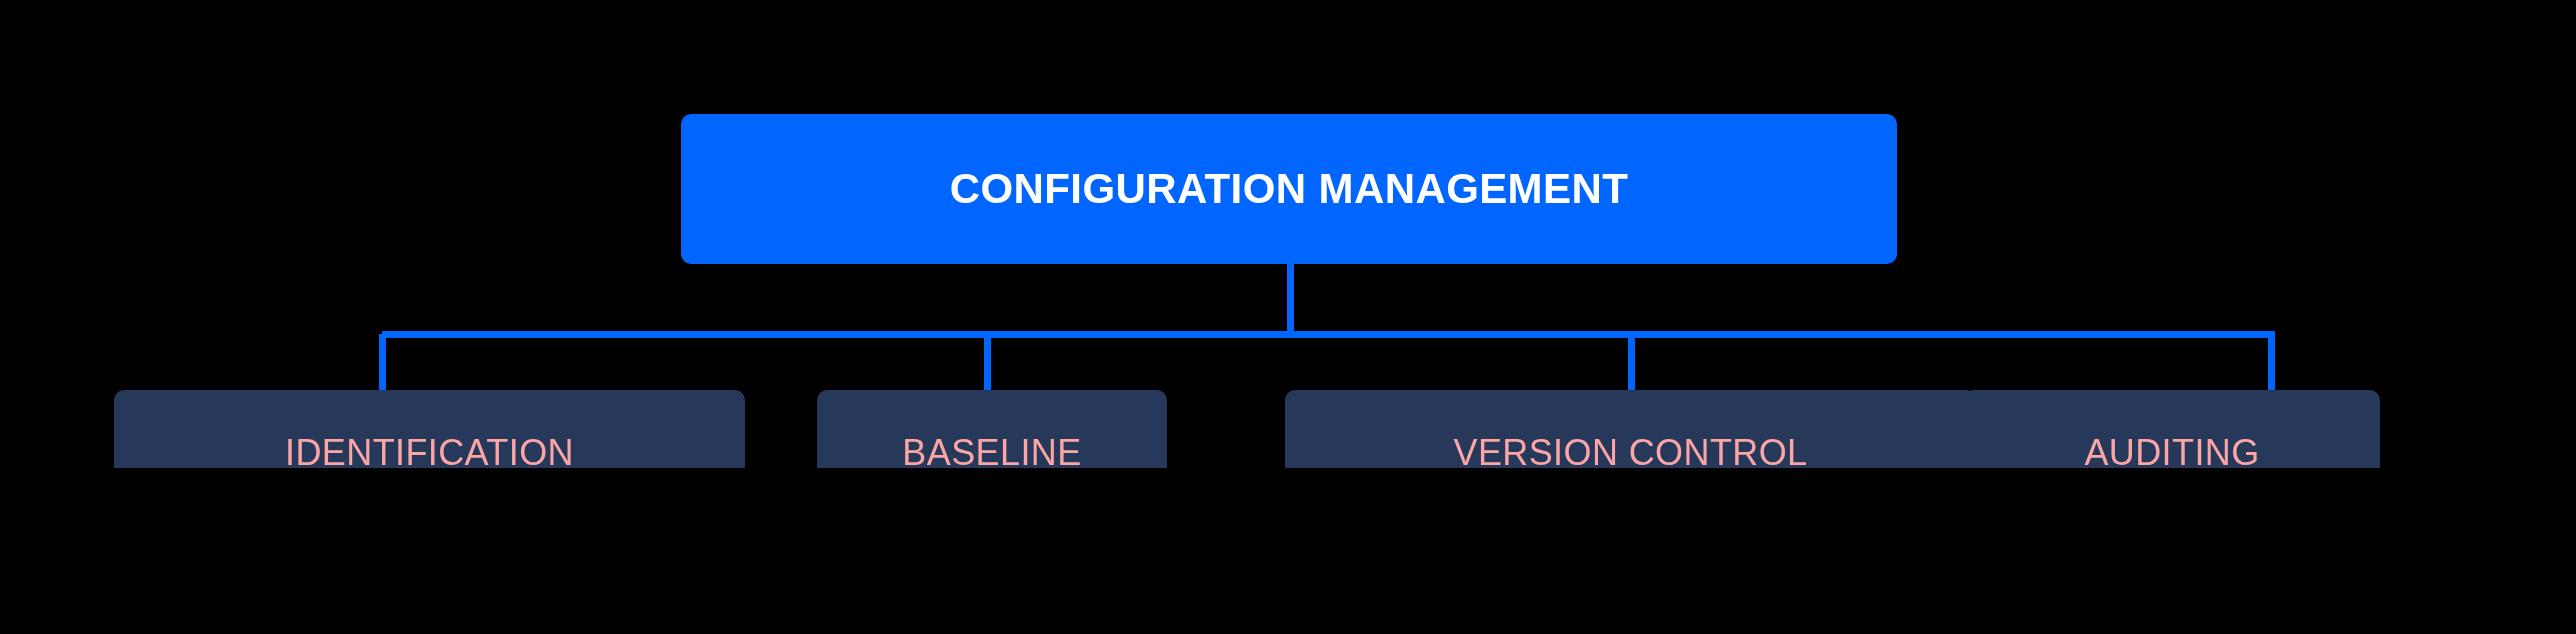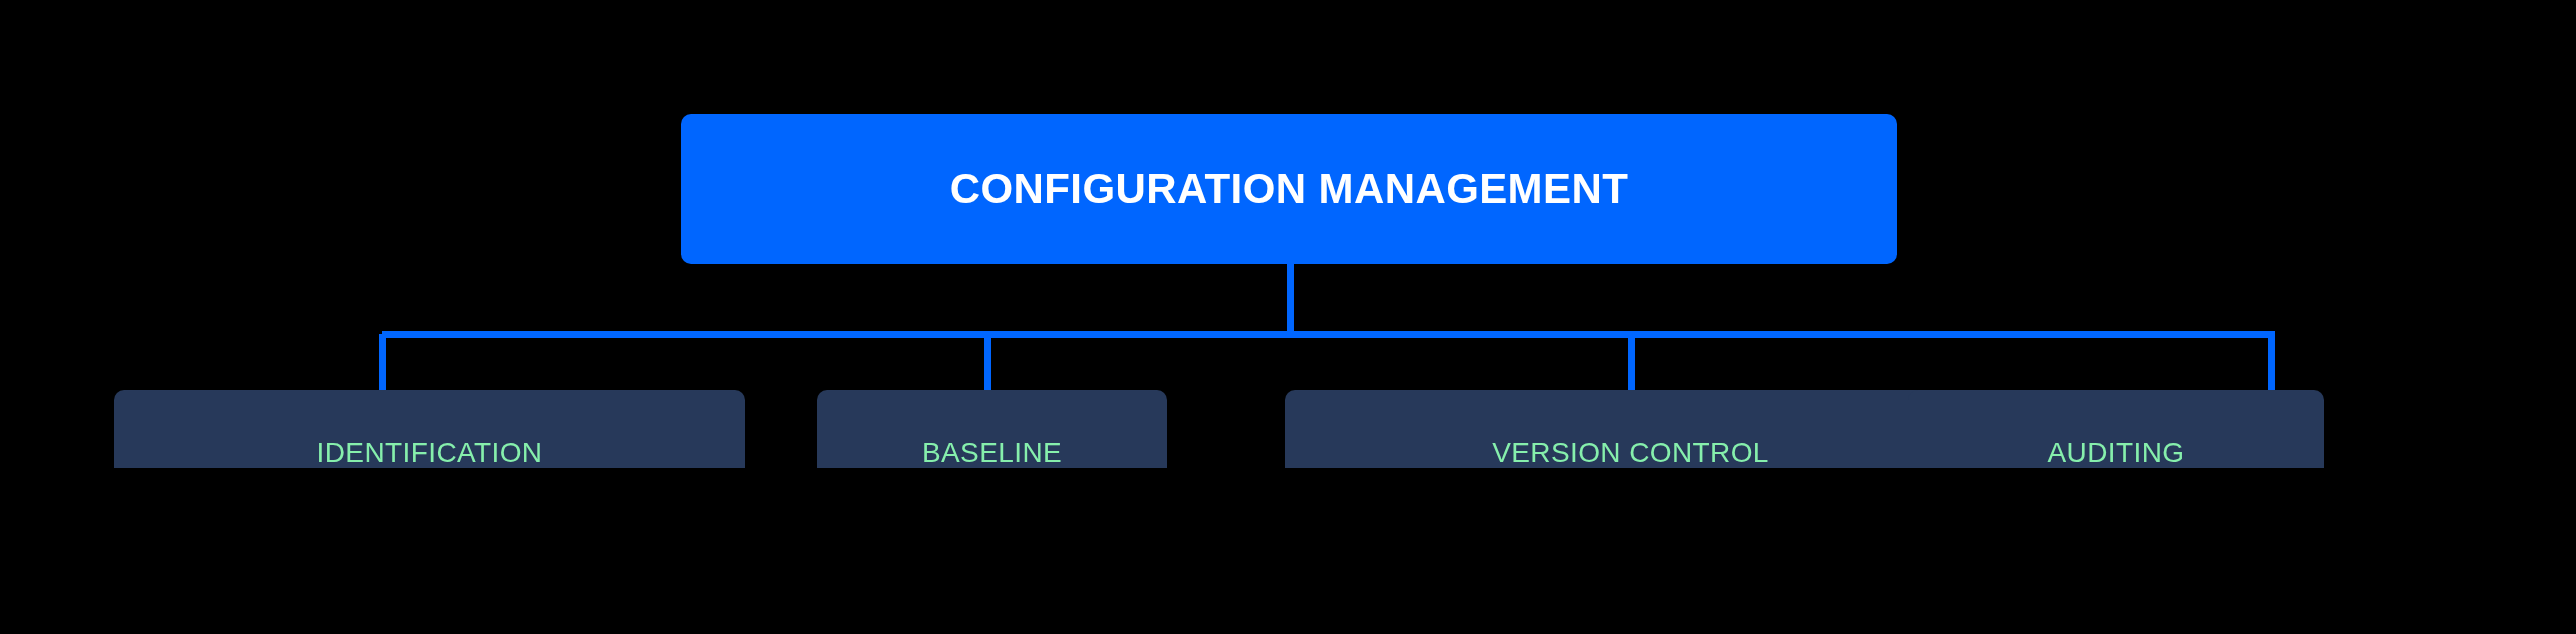--- a/index.html
+++ b/index.html
@@ -79,32 +79,32 @@
     top: 390px;
     height: 126px;
     background: #27395a;
     border-radius: 10px;
     display: flex;
     align-items: center;
     justify-content: center;
     box-sizing: border-box;
   }
   .child-label {
-    color: #86efac;
-    font-size: 28px;
+    color: #fca5a5;
+    font-size: 36px;
     font-weight: 400;
     letter-spacing: 0.4px;
     line-height: 1;
     white-space: nowrap;
     text-align: left;
   }
   .child-1 { left: 114px;  width: 631px; }
   .child-2 { left: 817px; width: 350px; }
   .child-3 { left: 1285px; width: 691px; }
-  .child-4 { left: 1908px; width: 416px; }
+  .child-4 { left: 1964px; width: 416px; }
 </style>
 </head>
 <body>
 
 <div id="diagram-canvas">
 
   <div class="root-node">
     <span class="root-label">CONFIGURATION MANAGEMENT</span>
   </div>
 

